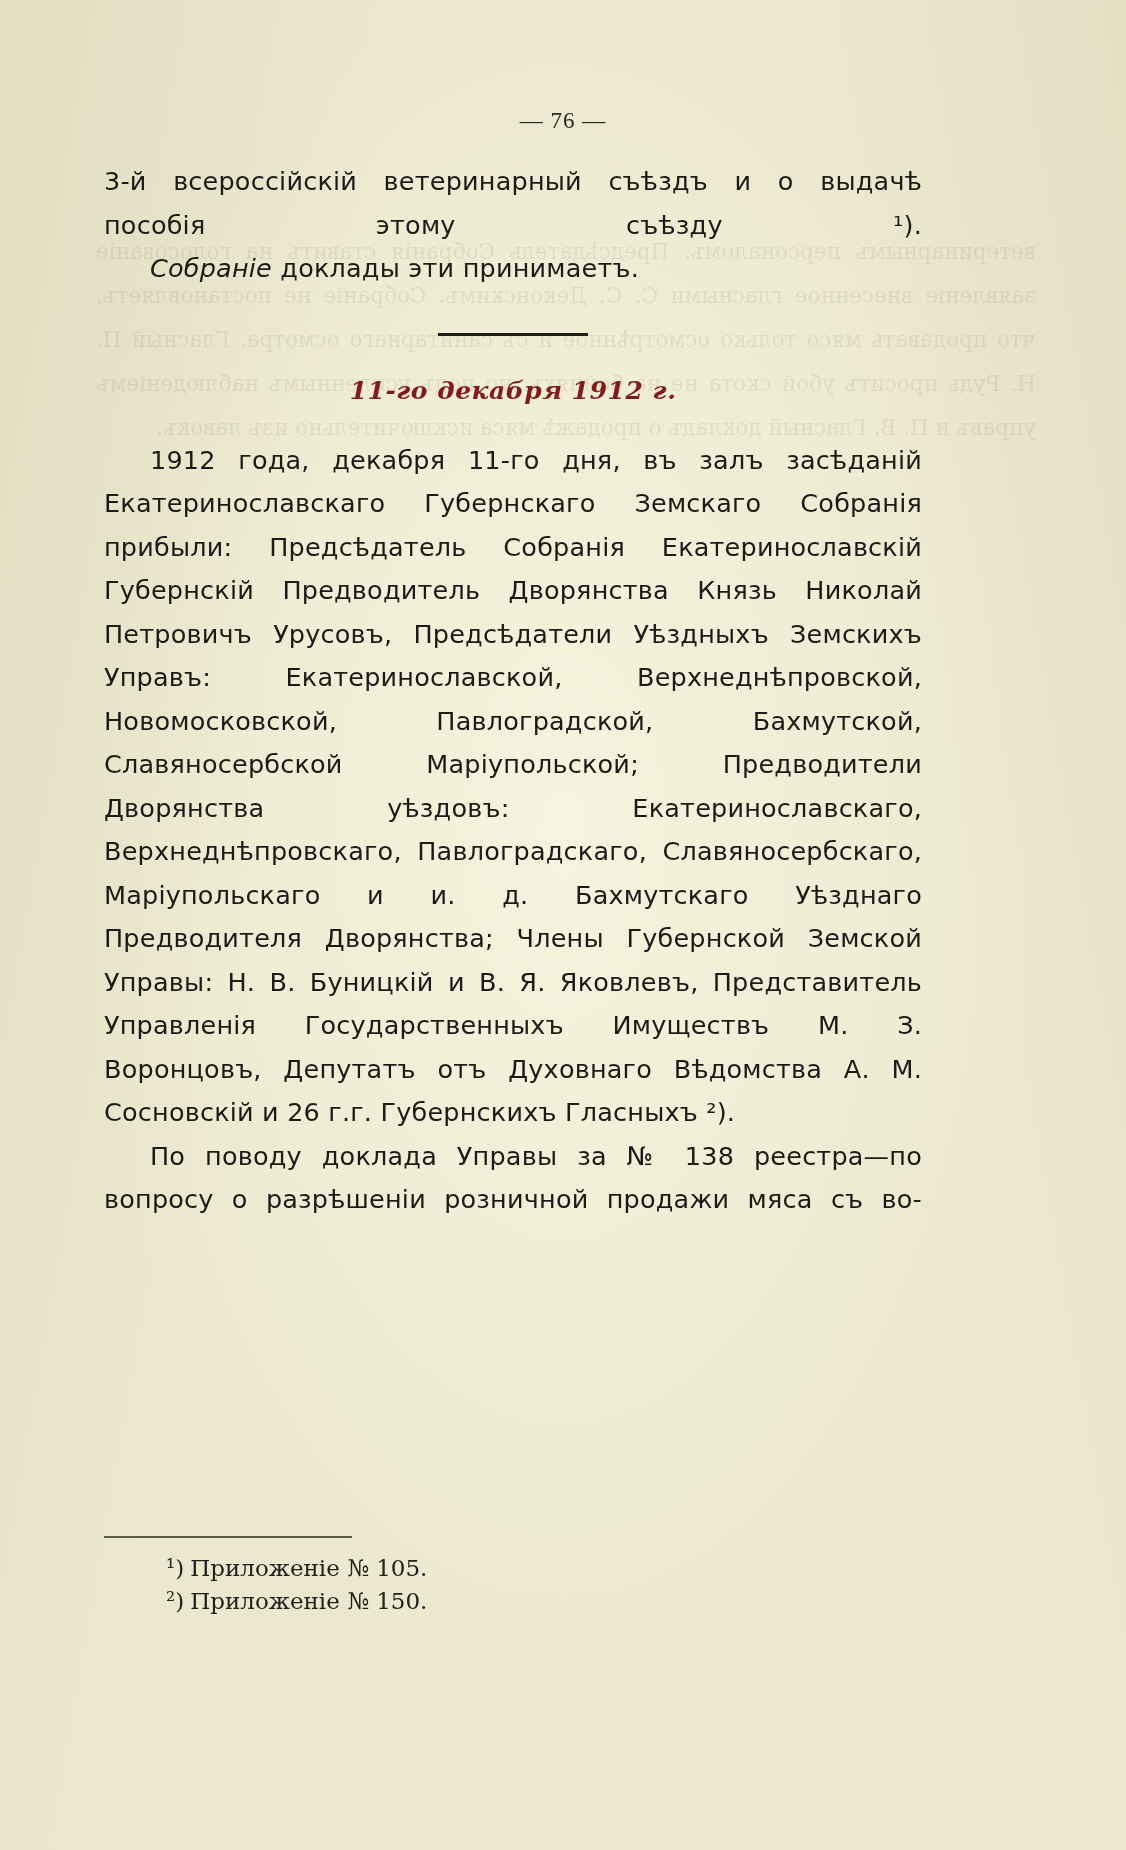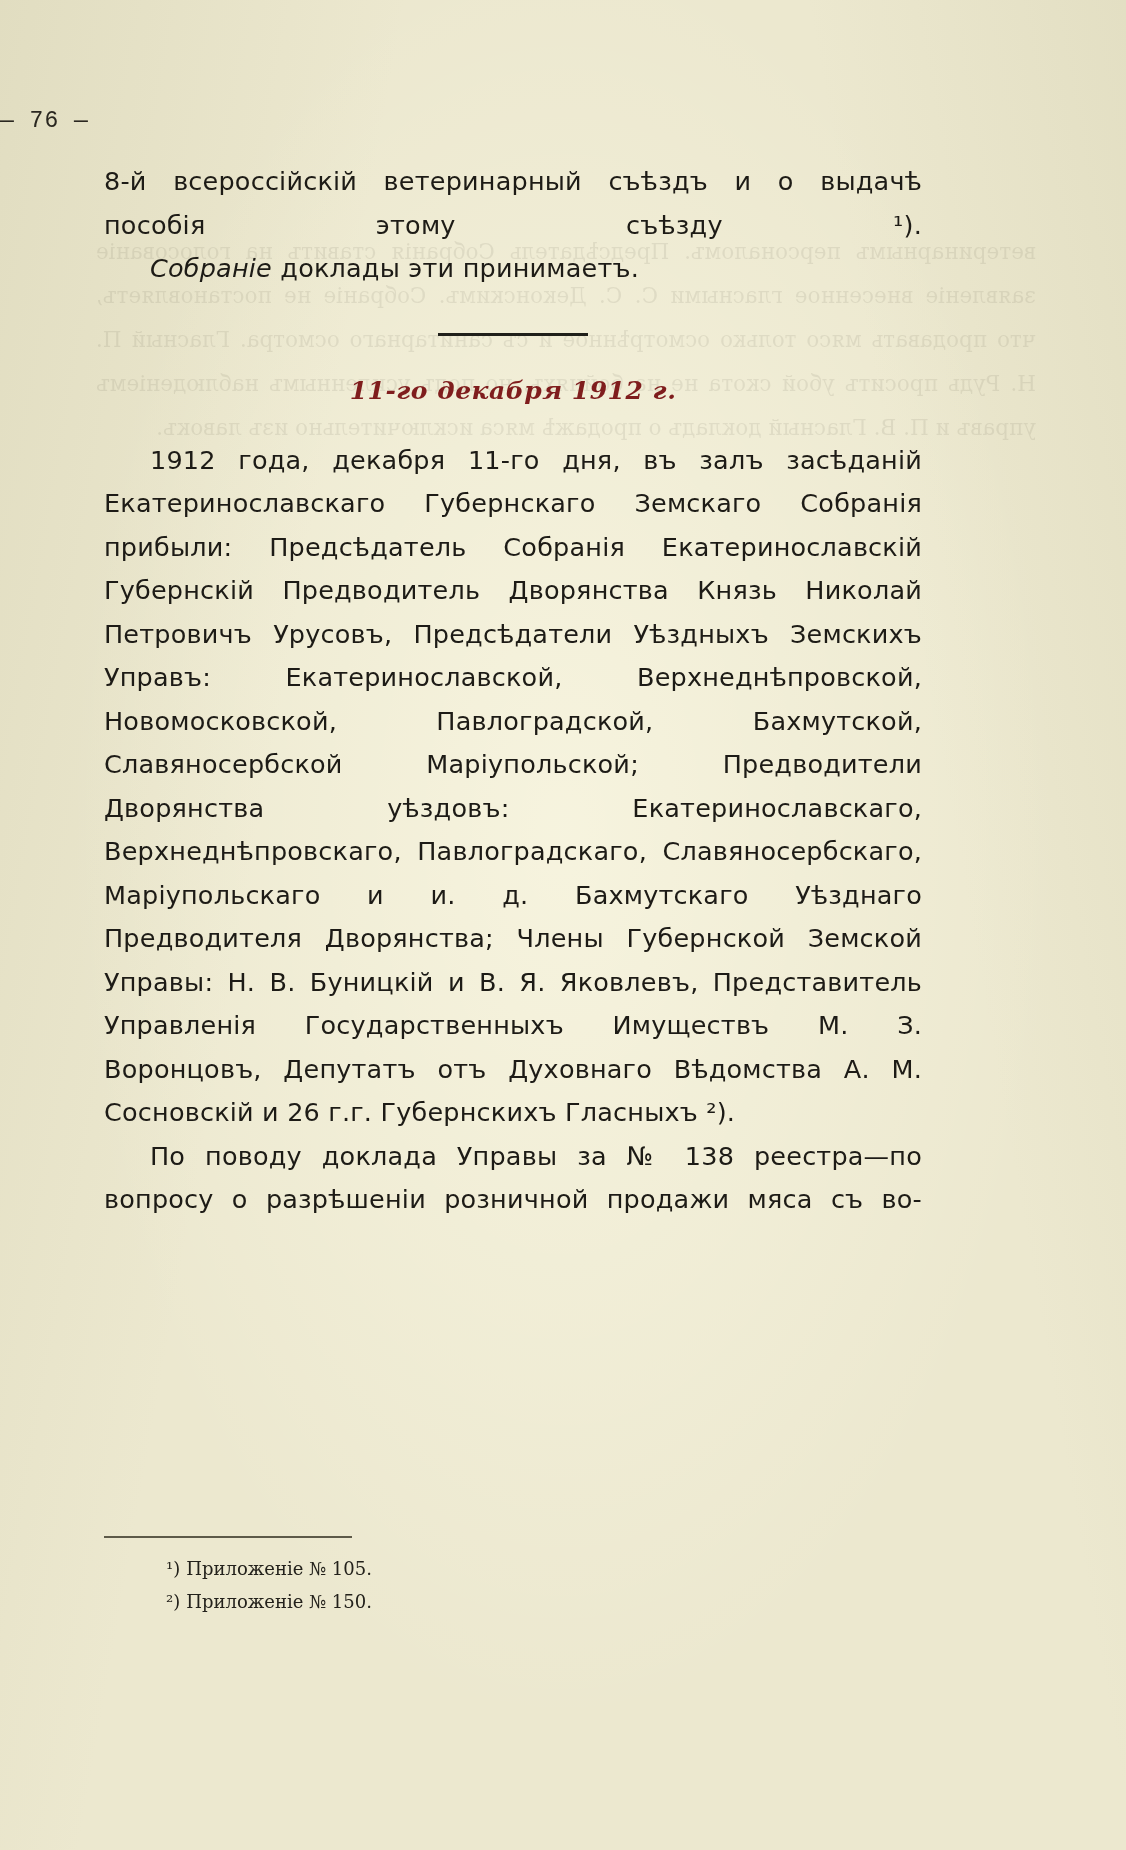--- a/index.html
+++ b/index.html
@@ -47,21 +47,22 @@
   .page {
     position: absolute;
     inset: 0;
   }
 
   .folio {
     position: absolute;
     top: 108px;
     left: 0;
     right: 0;
-    font-family: Liberation Mono, monospace;
+    text-align: center;
+    font-family: Liberation Serif, serif;
     font-size: 23px;
     letter-spacing: 1px;
     color: #2a2720;
   }
 
   .body {
     position: absolute;
     left: 104px;
     width: 818px;
     top: 160px;
@@ -114,21 +115,21 @@
     width: 248px;
     height: 2px;
     background: #5d5a49;
   }
   .footnotes {
     position: absolute;
     left: 104px;
     top: 1552px;
     width: 818px;
     font-family: "DejaVu Serif", serif;
-    font-size: 18px;
+    font-size: 23px;
     line-height: 33px;
     color: #23211b;
   }
   .footnotes div {
     padding-left: 62px;
   }
   .fn-marker {
     margin-right: 6px;
   }
 </style>
@@ -138,21 +139,21 @@
 <div class="paper"></div>
 <div class="bleed">ветеринарнымъ персоналомъ. Предсѣдатель Собранія ставитъ на голосованіе заявленіе внесенное гласными С. С. Деконскимъ. Собраніе не постановляетъ, что продавать мясо только осмотрѣнное и съ санитарнаго осмотра. Гласный П. Н. Рудь проситъ убой скота не на бойняхъ, но подъ усиленнымъ наблюденіемъ управъ и П. В. Гласный докладъ о продажѣ мяса исключительно изъ лавокъ.</div>
 
 <div class="page">
 
   <div class="folio">— 76 —</div>
 
   <div class="body">
 
     <p class="last-line-full">
-      <span>8-й всероссійскій ветеринарный съѣздъ и о выдачѣ пособія этому съѣзду ¹).</span>
+      <span>3-й всероссійскій ветеринарный съѣздъ и о выдачѣ пособія этому съѣзду ¹).</span>
     </p>
 
     <p class="indent">
       <span class="italic">Собраніе</span><span> доклады эти принимаетъ.</span>
     </p>
 
 
     <div class="rule"></div>
 
     <div class="section-date">11-го декабря 1912 г.</div>

